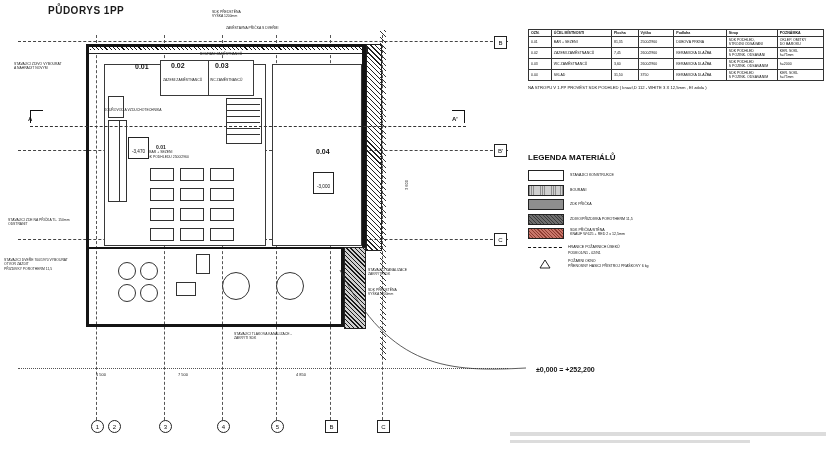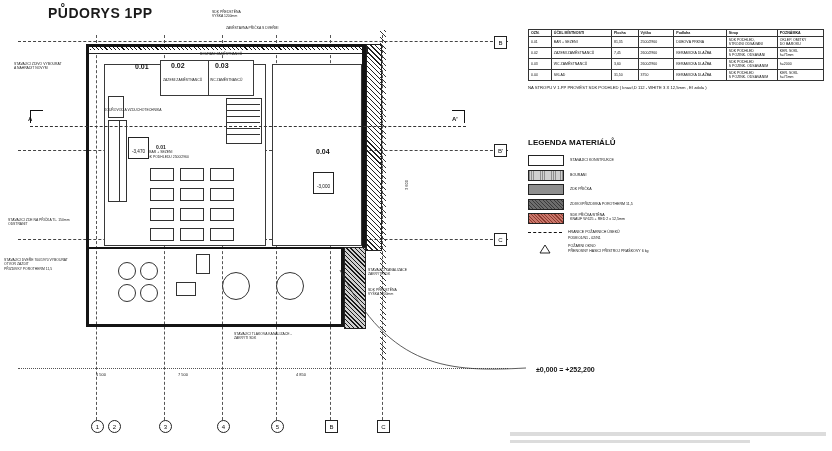--- a/index.html
+++ b/index.html
@@ -8,21 +8,21 @@
     background:#ffffff;
     font-family:"Liberation Sans", sans-serif;
     color:#111;
     overflow:hidden;
     position:relative;
   }
   #sheet{position:absolute;left:0;top:0;width:832px;height:451px;}
   .abs{position:absolute;}
   .title{
     left:48px;top:5px;
-    font-size:14px;font-weight:bold;letter-spacing:.5px;color:#1a1a1a;
+    font-size:10px;font-weight:bold;letter-spacing:.5px;color:#1a1a1a;
   }
   .dashline{border-top:1px dashed #444;height:0;}
   .dotline{border-top:1px dotted #555;height:0;}
   .wall{background:#141414;}
   .hatchwall{
     background-image:repeating-linear-gradient(45deg,#1a1a1a 0 1px,transparent 1px 3px);
     background-color:#cfcfcf;
     border:1px solid #222;
   }
   .room{border:1px solid #3a3a3a;background:#ffffff;}
@@ -280,21 +280,21 @@
             <td style="white-space: pre-line;">SDK PODHLED
 S POZINK. ODSÁVÁNÍM</td>
             <td style="white-space: pre-line;">KER. SOKL
 h=75mm</td>
           </tr>
         </tbody>
     </table>
     <div class="note" style="margin-top:4px;">NA STROPU V 1.PP  PROVÉST SDK PODHLED  ( knauf,D 112 - WHITE 3 X 12,5mm , EI zdola )</div>
   </div>
 
-  <div class="abs" style="left:528px;top:138px;width:280px;">
+  <div class="abs" style="left:528px;top:153px;width:280px;">
     <div class="leg-title">LEGENDA MATERIÁLŮ</div>
 
     <div style="margin-top:8px;">
       <div class="leg-row">
         <div class="swatch sw-plain"></div>
         <div class="leg-txt">STÁVAJÍCÍ KONSTRUKCE</div>
       </div>
       <div class="leg-row">
         <div class="swatch sw-bour"></div>
         <div class="leg-txt">BOURÁNÍ</div>

